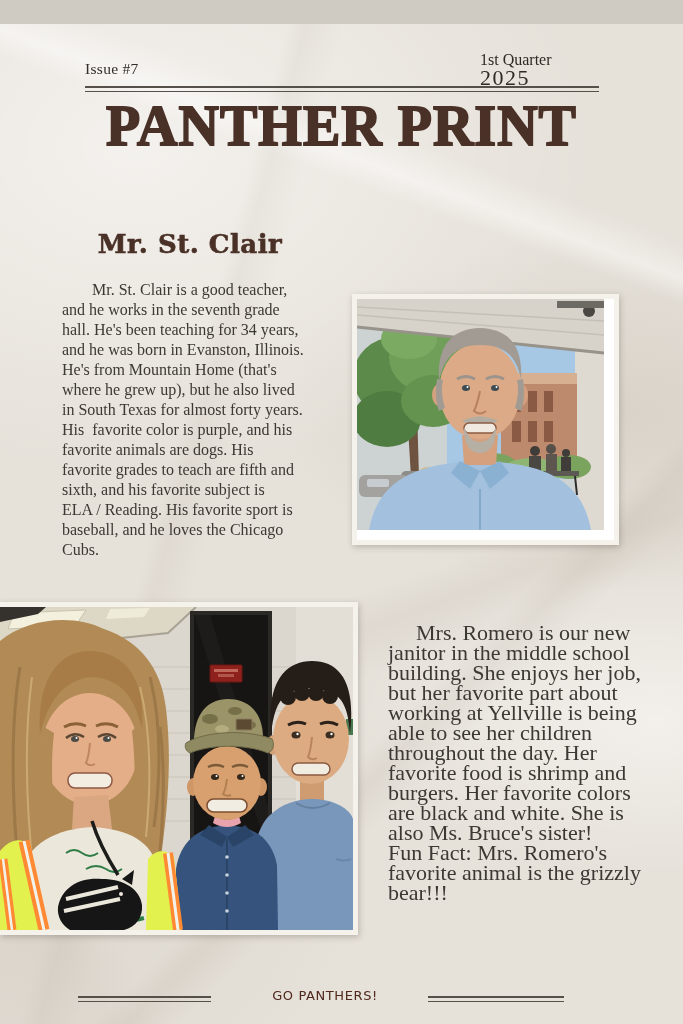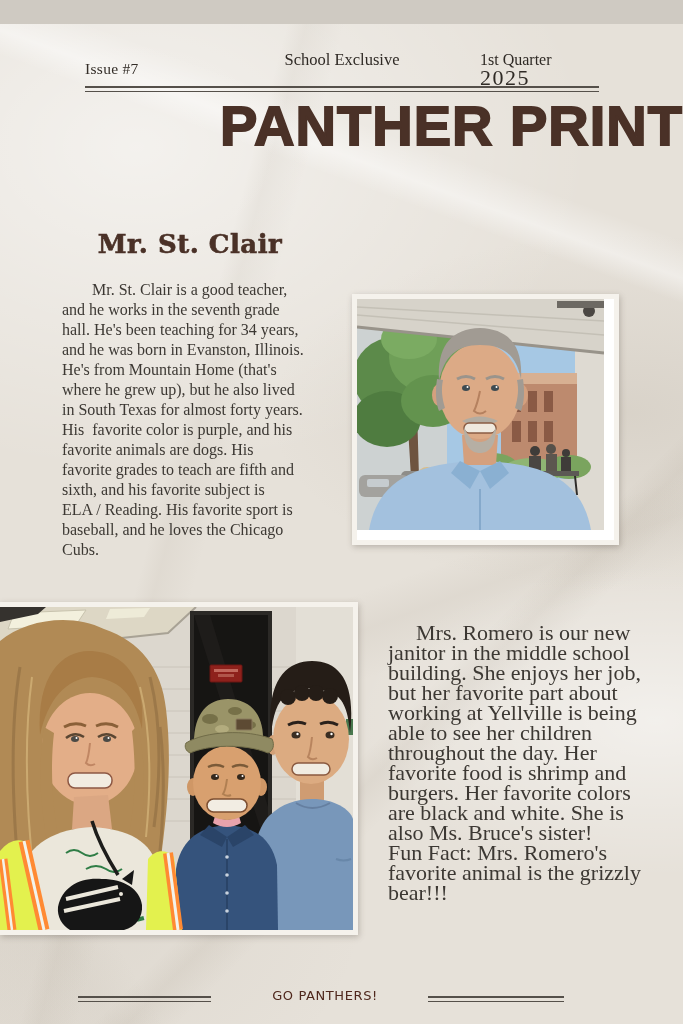--- a/index.html
+++ b/index.html
@@ -18,22 +18,22 @@
       radial-gradient(ellipse 500px 400px at 10% 85%, rgba(148,136,118,.10), transparent 60%),
       #e6e1d9;
     margin-top: 24px;
   }
   .issue{position:absolute;left:85px;top:36px;font-size:15.5px;color:#332d27;letter-spacing:.3px}
   .mast{position:absolute;left:222px;top:26px;width:240px;text-align:center;font-size:16.5px;line-height:19px;color:#2f2a25}
   .quarter{position:absolute;left:480px;top:27px;width:106px;font-size:16px;line-height:18px;color:#2f2a25}
   .quarter .year{font-size:22px;letter-spacing:1.5px}
   .rule{border-top:2px solid #55504a;border-bottom:1px solid #55504a;height:3px}
   .top-rule{position:absolute;left:85px;top:62px;width:514px}
-  .title{position:absolute;left:0;top:69px;width:100%;margin:0;text-align:right;
-    font-family:Liberation Sans, sans-serif;font-weight:bold;font-size:56px;line-height:66px;
+  .title{position:absolute;left:0;top:69px;width:100%;margin:0;text-align:center;
+    font-family:Liberation Serif, serif;font-weight:bold;font-size:56px;line-height:66px;
     color:#4a3127;-webkit-text-stroke:1.8px #4a3127;letter-spacing:1px}
   .sec-h{position:absolute;margin:0;text-align:center;font-family:"DejaVu Serif",serif;
     font-size:26px;line-height:30px;color:#4a3127;-webkit-text-stroke:.6px #4a3127;letter-spacing:.5px}
   .h-stclair{left:44px;top:205px;width:292px}
   .h-romero{left:382px;top:557px;width:240px}
   .body-p{position:absolute;margin:0;white-space:pre;color:#3c3833}
   .p-stclair{left:62px;top:256px;font-size:16px;line-height:20px;text-indent:30px}
   .p-romero{left:388px;top:599px;font-size:22px;line-height:20px;text-indent:28px}
   .photo{position:absolute;background:#fff;border:5px solid #f5f2ec;box-shadow:1px 2px 6px rgba(90,80,70,.32)}
   .photo svg{display:block}
@@ -45,21 +45,20 @@
   .slogan{position:absolute;left:240px;top:964px;width:170px;text-align:center;
     font-family:"DejaVu Sans",sans-serif;font-weight:normal;font-size:13px;letter-spacing:.6px;color:#4f271c}
 </style>
 </head>
 <body>
 
 <div class="page">
 
   <div class="issue">Issue #7</div>
   <div class="mast">
-    <div>School Exclusive</div>
   </div>
   <div class="quarter">
     <div>1st Quarter</div>
     <div class="year">2025</div>
   </div>
   <div class="rule top-rule"></div>
 
   <h1 class="title">PANTHER PRINT</h1>
 
   <h2 class="sec-h h-stclair">Mr. St. Clair</h2>

